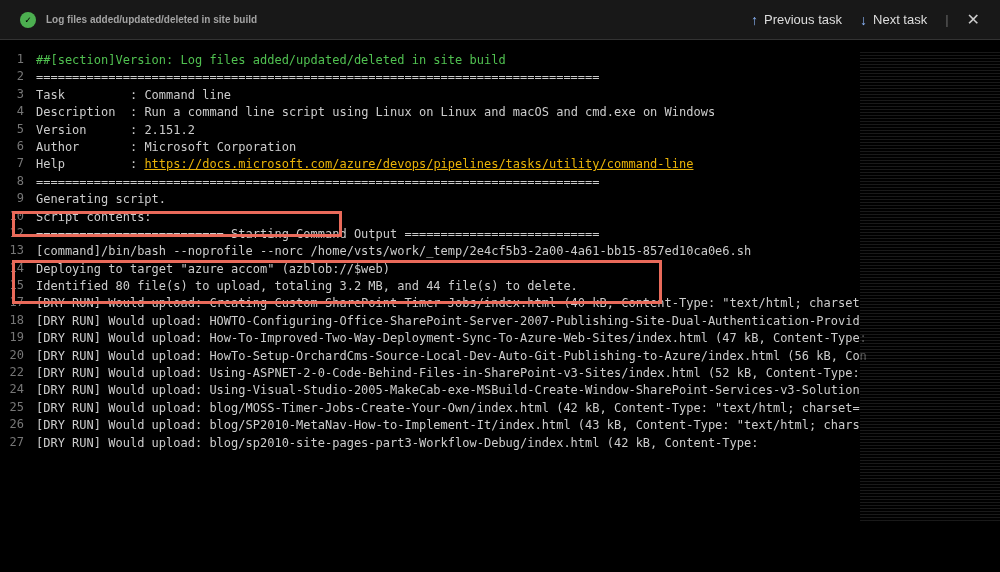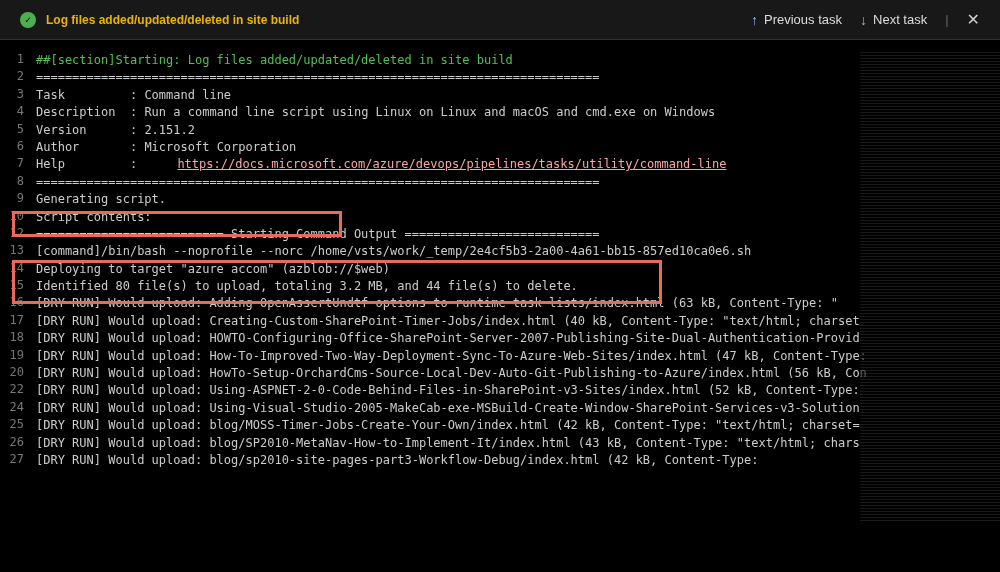--- a/index.html
+++ b/index.html
@@ -32,23 +32,23 @@
     background: #4caf50;
     display: flex;
     align-items: center;
     justify-content: center;
     color: #000;
     font-size: 10px;
     font-weight: bold;
   }
   .header-title {
     font-family: "Segoe UI", sans-serif;
-    font-size: 12px;
+    font-size: 10px;
     font-weight: 600;
-    color: #eab308;
+    color: #a3a3a3;
   }
   .header-right {
     display: flex;
     align-items: center;
     gap: 18px;
     font-family: "Segoe UI", sans-serif;
     font-size: 13px;
     color: #ddd;
   }
   .nav-link {
@@ -74,21 +74,21 @@
     color: #777;
     user-select: none;
     vertical-align: top;
   }
   .log-table td.line {
     white-space: pre;
     vertical-align: top;
     line-height: 1.45;
   }
   .green { color: #50c050; }
-  .link { text-decoration: underline; color: #fca5a5; margin-left: 33px; }
+  .link { text-decoration: underline; color: #eab308; }
   .hl {
     position: absolute;
     border: 3px solid #e96a5a;
     pointer-events: none;
   }
   .hl1 { left: 12px; top: 171px; width: 330px; height: 26px; }
   .hl2 { left: 12px; top: 220px; width: 650px; height: 44px; }
   .minimap {
     position: absolute;
     right: 0;
@@ -125,21 +125,21 @@
   </div>
 </div>
 
 <div class="log-wrap">
   <div class="minimap"></div>
 
   <table class="log-table">
     <tbody>
         <tr>
           <td class="gutter">1</td>
-          <td class="line green">##[section]Starting: Log files added/updated/deleted in site build</td>
+          <td class="line green">##[section]Version: Log files added/updated/deleted in site build</td>
         </tr>
     <tr>
           <td class="gutter">2</td>
           <td class="line">==============================================================================</td>
         </tr>
     <tr>
           <td class="gutter">3</td>
           <td class="line"><span>Task</span>         <span>: Command line</span></td>
         </tr>
     <tr>
@@ -178,24 +178,20 @@
           <td class="gutter">13</td>
           <td class="line">[command]/bin/bash --noprofile --norc /home/vsts/work/_temp/2e4cf5b3-2a00-4a61-bb15-857ed10ca0e6.sh</td>
         </tr>
     <tr>
           <td class="gutter">14</td>
           <td class="line">Deploying to target "azure accom" (azblob://$web)</td>
         </tr>
     <tr>
           <td class="gutter">15</td>
           <td class="line">Identified 80 file(s) to upload, totaling 3.2 MB, and 44 file(s) to delete.</td>
-        </tr>
-    <tr>
-          <td class="gutter">16</td>
-          <td class="line">[DRY RUN] Would upload: Adding-OpenAssertUndtf-options-to-runtime-task-lists/index.html (63 kB, Content-Type: "</td>
         </tr>
     <tr>
           <td class="gutter">17</td>
           <td class="line">[DRY RUN] Would upload: Creating-Custom-SharePoint-Timer-Jobs/index.html (40 kB, Content-Type: "text/html; charset</td>
         </tr>
     <tr>
           <td class="gutter">18</td>
           <td class="line">[DRY RUN] Would upload: HOWTO-Configuring-Office-SharePoint-Server-2007-Publishing-Site-Dual-Authentication-Provid</td>
         </tr>
     <tr>

